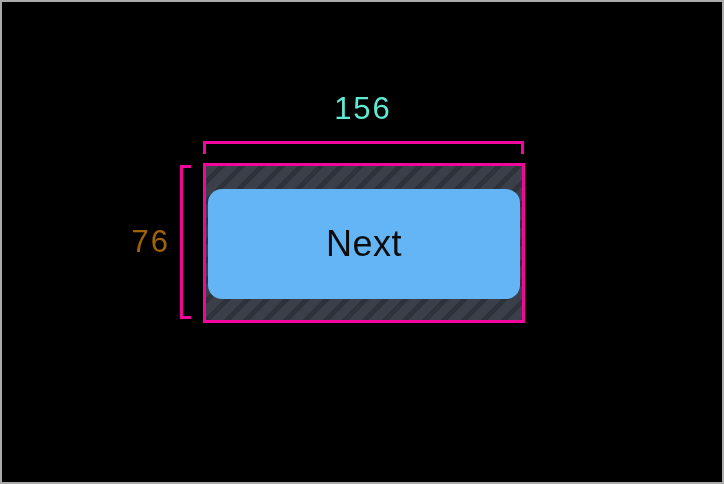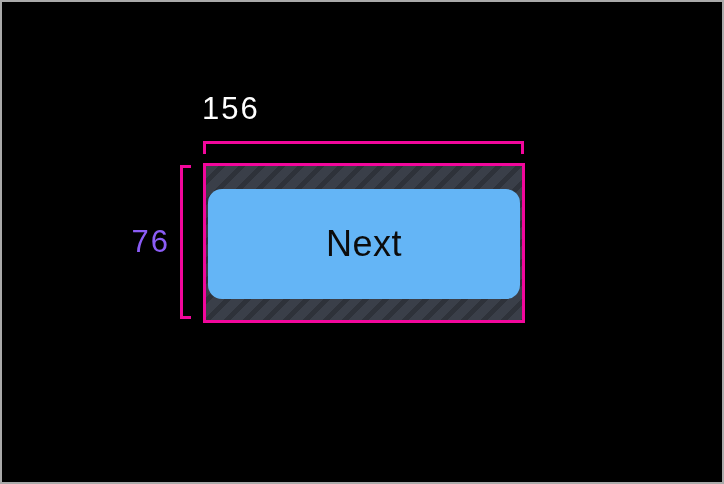--- a/index.html
+++ b/index.html
@@ -17,21 +17,22 @@
     box-sizing: border-box;
     overflow: hidden;
   }
 
   
   .width-label {
     position: absolute;
     left: 200px;
     top: 90px;
     width: 322px;
-    color: #ffffff;
+    text-align: center;
+    color: #5eead4;
     font-size: 31px;
     font-weight: 400;
     letter-spacing: 2px;
     line-height: 34px;
   }
   .width-bracket {
     position: absolute;
     left: 201px;
     top: 139px;
     width: 321px;
@@ -45,21 +46,21 @@
   
   .height-label {
     position: absolute;
     left: 110px;
     top: 163px;
     width: 58px;
     height: 154px;
     display: flex;
     align-items: center;
     justify-content: flex-end;
-    color: #8b5cf6;
+    color: #a16207;
     font-size: 31px;
     font-weight: 400;
     letter-spacing: 2px;
   }
   .height-bracket {
     position: absolute;
     left: 178px;
     top: 163px;
     width: 11px;
     height: 154px;

